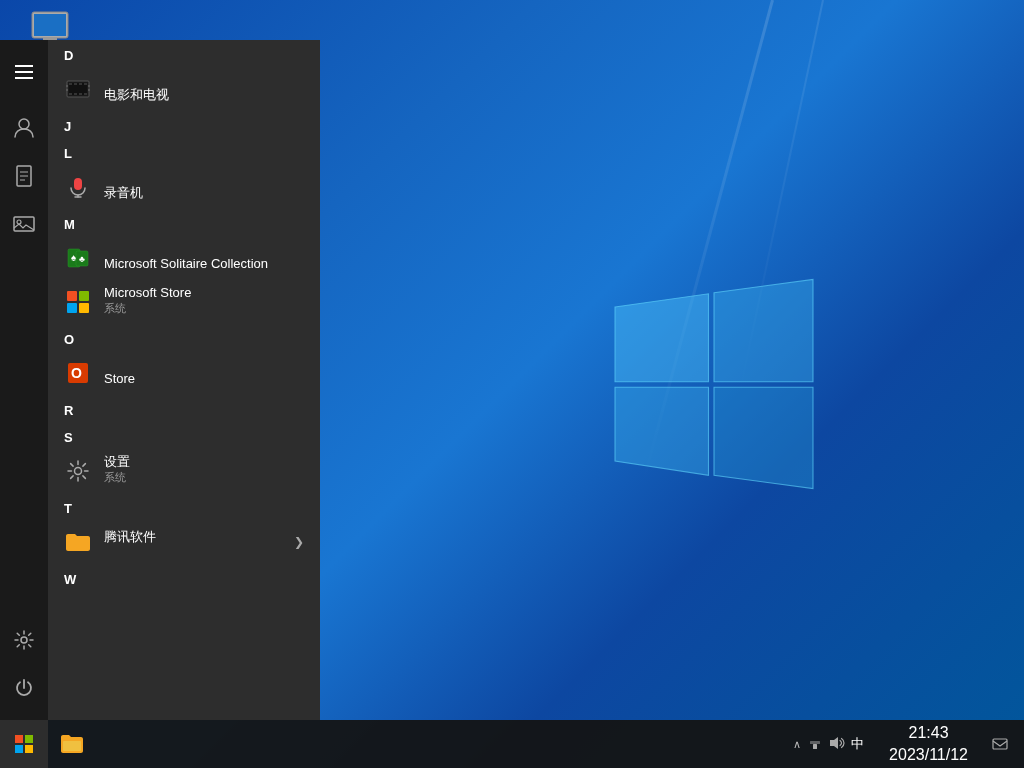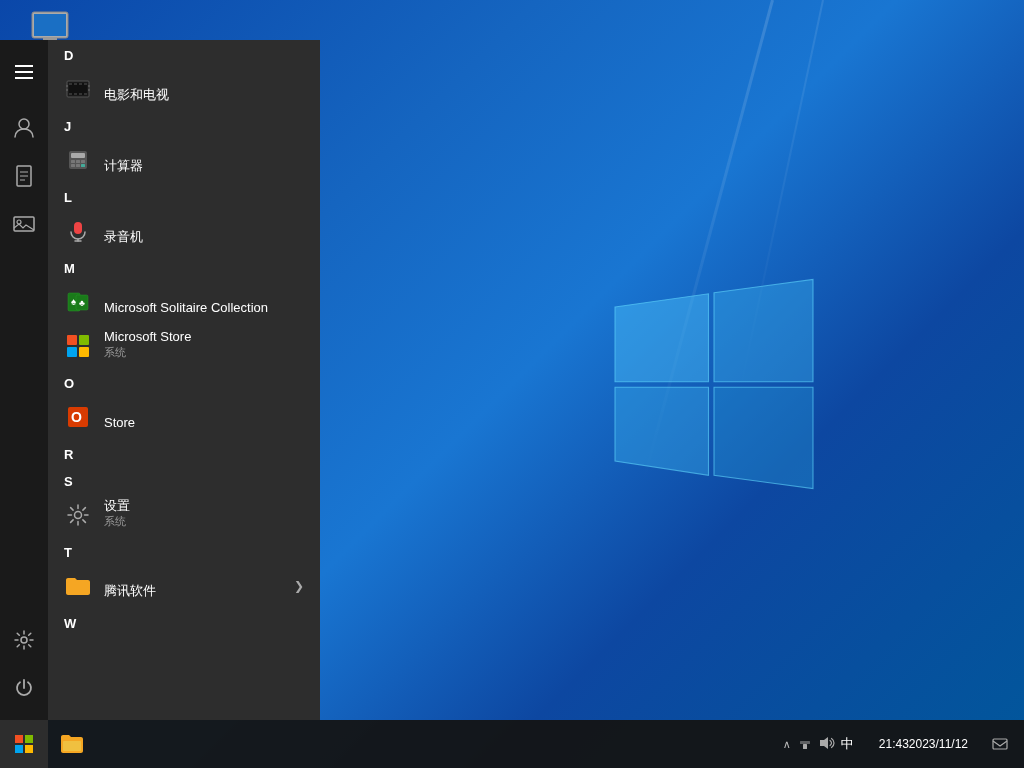--- a/index.html
+++ b/index.html
@@ -168,21 +168,21 @@
       padding: 8px 16px;
       color: #fff;
       font-size: 13px;
       cursor: pointer;
       height: 44px;
       justify-content: space-between;
     }
 
     .folder-left {
       display: flex;
-      align-items: flex-end;
+      align-items: flex-start;
     }
 
     .folder-left .app-icon {
       width: 28px;
       height: 28px;
       margin-right: 12px;
       display: flex;
       align-items: center;
       justify-content: center;
       font-size: 18px;
@@ -237,25 +237,25 @@
 
     .taskbar-systray {
       display: flex;
       align-items: center;
       gap: 6px;
       padding: 0 6px;
     }
 
     .taskbar-clock {
       display: flex;
-      flex-direction: row;
+      flex-direction: column;
       align-items: center;
       padding: 0 8px;
       cursor: pointer;
-      font-size: 12px;
+      font-size: 16px;
       line-height: 1.4;
     }
 
     .taskbar-notification {
       width: 32px;
       height: 48px;
       display: flex;
       align-items: center;
       justify-content: center;
       cursor: pointer;
@@ -382,37 +382,20 @@
           <rect x="13" y="14" width="3" height="2" fill="#333"></rect>
           <rect x="18" y="14" width="3" height="2" fill="#333"></rect>
         </svg>
       </div>
       <div class="app-info">
         <span class="app-name">电影和电视</span>
       </div>
     </div>
 
     <div class="section-header">J</div>
-    <div class="app-item">
-      <div class="app-icon">
-        <svg width="22" height="22" viewBox="0 0 22 22" fill="none">
-          <rect x="2" y="2" width="18" height="18" rx="2" fill="#555"></rect>
-          <rect x="4" y="4" width="14" height="5" rx="1" fill="#aaa"></rect>
-          <rect x="4" y="11" width="4" height="3" rx="0.5" fill="#777"></rect>
-          <rect x="9" y="11" width="4" height="3" rx="0.5" fill="#777"></rect>
-          <rect x="14" y="11" width="4" height="3" rx="0.5" fill="#777"></rect>
-          <rect x="4" y="15" width="4" height="3" rx="0.5" fill="#777"></rect>
-          <rect x="9" y="15" width="4" height="3" rx="0.5" fill="#777"></rect>
-          <rect x="14" y="15" width="4" height="3" rx="0.5" fill="#4a9"></rect>
-        </svg>
-      </div>
-      <div class="app-info">
-        <span class="app-name">计算器</span>
-      </div>
-    </div>
 
     <div class="section-header">L</div>
     <div class="app-item">
       <div class="app-icon">
         <svg width="22" height="22" viewBox="0 0 22 22" fill="none">
           <rect x="7" y="2" width="8" height="12" rx="4" fill="#e44"></rect>
           <path d="M4 12c0 3.9 3.1 7 7 7s7-3.1 7-7" stroke="#aaa" stroke-width="1.5" fill="none" stroke-linecap="round"></path>
           <line x1="11" y1="19" x2="11" y2="21" stroke="#aaa" stroke-width="1.5" stroke-linecap="round"></line>
           <line x1="8" y1="21" x2="14" y2="21" stroke="#aaa" stroke-width="1.5" stroke-linecap="round"></line>
         </svg>

